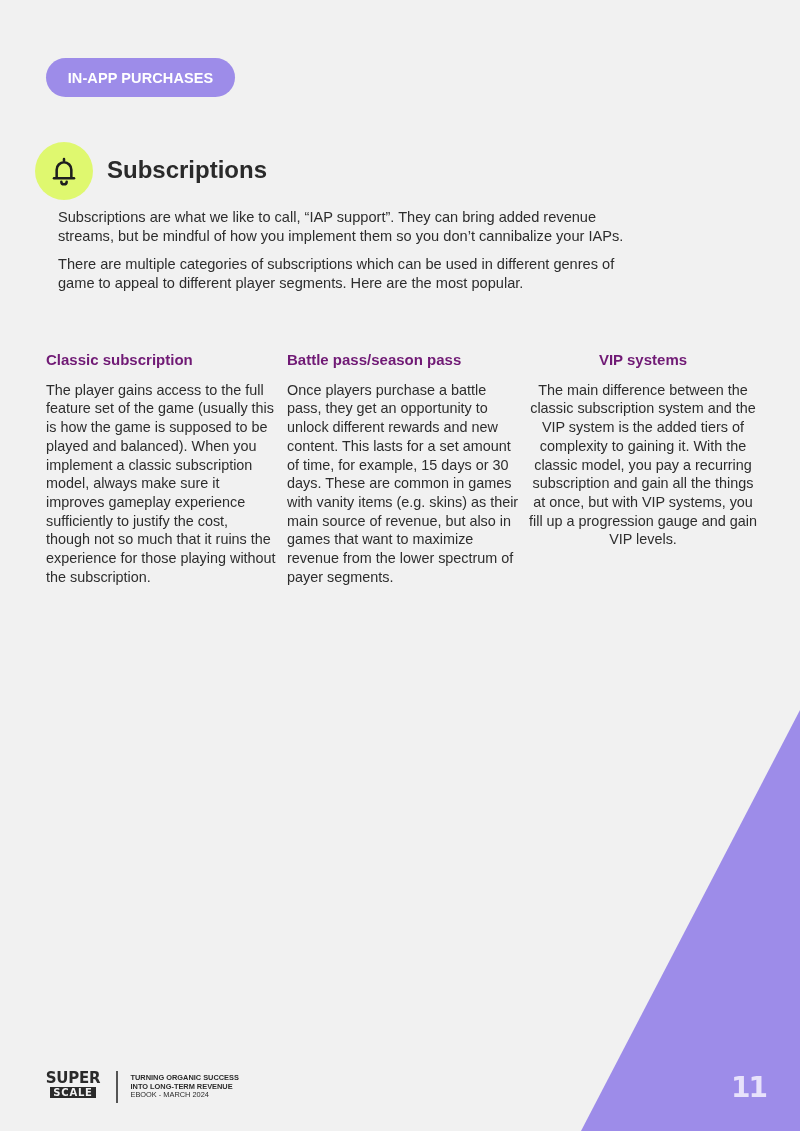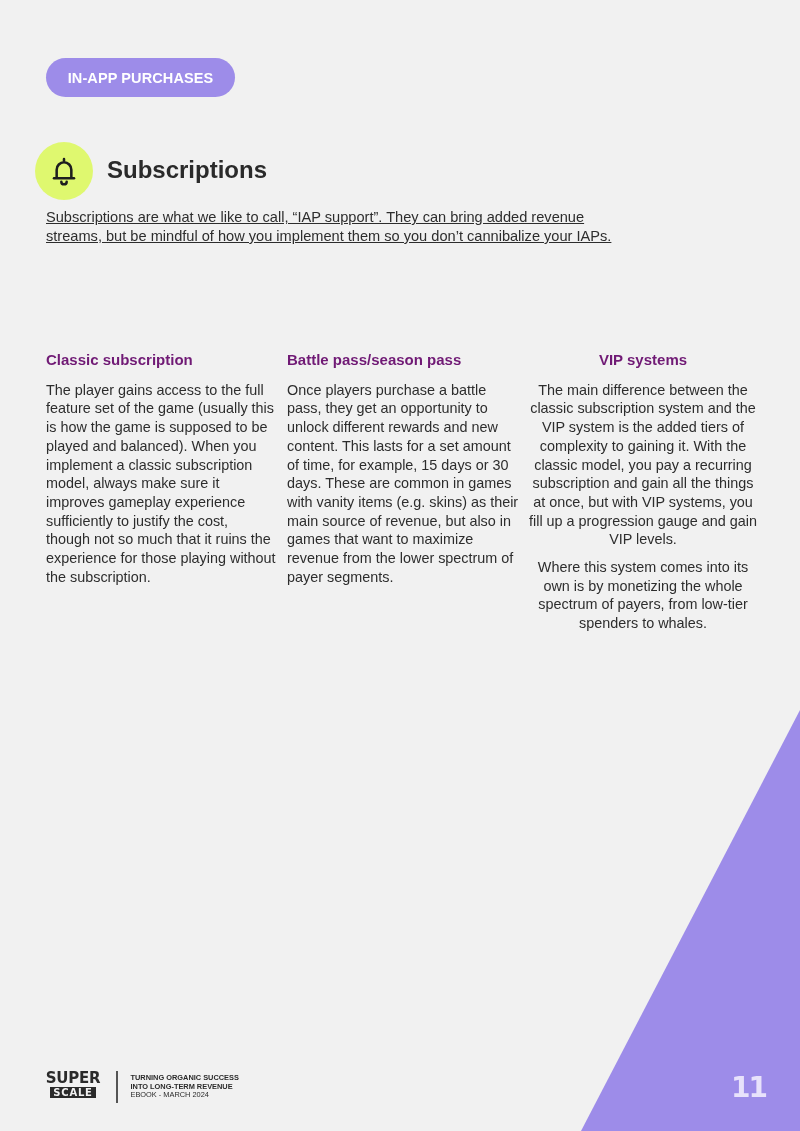--- a/index.html
+++ b/index.html
@@ -21,21 +21,21 @@
     display: flex; align-items: center; justify-content: center;
   }
   .title {
     position: absolute; left: 107px; top: 156px; font-size: 24px; font-weight: bold;
     color: #2a2a2a; margin: 0;
   }
   .intro {
     position: absolute; left: 46px; top: 208px; width: 580px;
     font-size: 14.6px; line-height: 19px; color: #2d2d2d;
   }
-  .intro p { margin: 0 0 9px 0; text-decoration: underline; }
+  .intro p { margin: 0 0 9px 12px; }
   .col {
     position: absolute; top: 351px; width: 230px;
     font-size: 14.4px; line-height: 18.7px; color: #2d2d2d;
   }
   .col h3 { margin: 0 0 11px 0; font-size: 15px; font-weight: bold; color: #701a75; }
   .col p { margin: 0 0 9px 0; }
   .col1 { left: 46px; }
   .col2 { left: 287px; width: 232px; }
   .col3 { left: 528px; width: 230px; text-align: center; }
   .triangle {
@@ -67,36 +67,36 @@
     <path d="M12 3v1.2"></path>
     <path d="M6.5 17V11a5.5 5.5 0 0 1 11 0v6"></path>
     <path d="M4.5 17.5h15"></path>
     <path d="M10 20a2 2 0 0 0 4 0"></path>
   </svg>
 </div>
 <h1 class="title">Subscriptions</h1>
 
 <div class="intro">
   <p>Subscriptions are what we like to call, “IAP support”. They can bring added revenue streams, but be mindful of how you implement them so you don’t cannibalize your IAPs.</p>
+  <p>There are multiple categories of subscriptions which can be used in different genres of  game to appeal to different player segments. Here are the most popular.</p>
 </div>
 
 <div class="col col1">
   <h3>Classic subscription</h3>
   <p>The player gains access to the full feature set of the game (usually this is how the game is supposed to be played and balanced). When you implement a classic subscription model, always make sure it improves gameplay experience sufficiently to justify the cost, though not so much that it ruins the experience for those playing without the subscription.</p>
 </div>
 
 <div class="col col2">
   <h3>Battle pass/season pass</h3>
   <p>Once players purchase a battle pass, they get an opportunity to unlock different rewards and new content. This lasts for a set amount of time, for example, 15 days or 30 days. These are common in games with vanity items (e.g. skins) as their main source of revenue, but also in games that want to maximize revenue from the lower spectrum of payer segments.</p>
 </div>
 
 <div class="col col3">
   <h3>VIP systems</h3>
   <p>The main difference between the classic subscription system and the VIP system is the added tiers of complexity to gaining it. With the classic model, you pay a recurring subscription and gain all the things at once, but with VIP systems, you fill up a progression gauge and gain VIP levels.</p>
-  <p>Where this system comes into its own is by monetizing the whole spectrum of payers, from low-tier spenders to whales.</p>
 </div>
 
 <div class="footer">
   <div class="logo">
     <span class="super">SUPER</span>
     <span class="scale">SCALE</span>
   </div>
   <div class="divider"></div>
   <div class="foot-text">
     <div class="b">TURNING ORGANIC SUCCESS</div>

